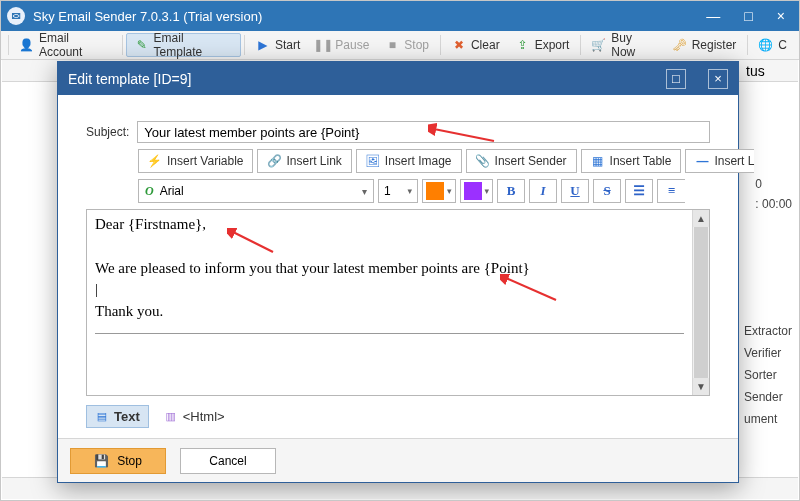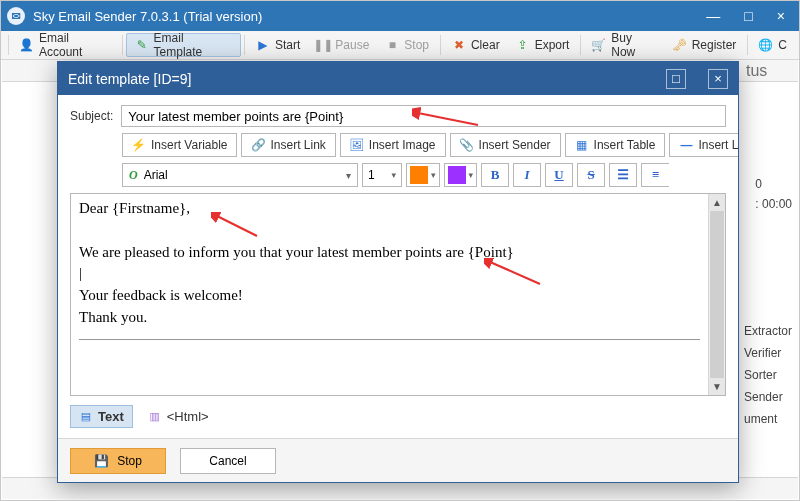--- a/index.html
+++ b/index.html
@@ -84,22 +84,22 @@
 .bg-header {
   height: 22px;
   background: #f5f5f5;
   border-bottom: 1px solid #d6d6d6;
   display: flex;
   align-items: center;
 }
 .bg-header div {
   padding: 0 8px;
   border-right: 1px solid #d6d6d6;
-  font-size: 16px;
-  color: #737373;
+  font-size: 14px;
+  color: #000000;
   margin-left: 36px;
 }
 .bg-sidelist {
   position: absolute;
   right: 4px;
   top: 260px;
   font-size: 12px;
   color: #444;
 }
 .bg-sidelist div { padding: 4px 2px; }
@@ -149,25 +149,26 @@
 }
 .dlg-title .dlg-controls span {
   display: inline-flex;
   width: 20px;
   height: 20px;
   align-items: center;
   justify-content: center;
   border: 1px solid rgba(255,255,255,0.6);
 }
 .dlg-body {
-  padding: 10px 12px;
+  padding: 10px 28px;
   flex: 1;
   display: flex;
   flex-direction: column;
   gap: 6px;
+  margin-top: 16px;
 }
 .subj-row { display: flex; align-items: center; gap: 8px; position: relative; }
 .subj-row label { color: #333; }
 .subj-row input {
   flex: 1;
   height: 22px;
   padding: 2px 6px;
   border: 1px solid #b7b7b7;
   font-size: 13px;
 }
@@ -495,21 +496,20 @@
           <span style="color:#2e63c8">≡</span>
         </div>
     </div>
 
     <div class="editor-wrap">
       <div class="editor">
         <div>Dear {Firstname},</div>
         <div>&nbsp;</div>
         <div>We are pleased to inform you that your latest member points are {Point}</div>
         <div class="caret-line"></div>
-        <div>Your feedback is welcome!</div>
         <div>Thank you.</div>
         <hr>
       </div>
       <svg class="arrow-red1" width="50" height="28">
         <defs>
             <marker id="ah2" markerWidth="8" markerHeight="8" refX="1" refY="3" orient="auto">
               <path d="M0,0 L0,6 L8,3 z" fill="#e63030"></path>
             </marker>
           </defs>
         <line x1="46" y1="24" x2="6" y2="4" stroke="#e63030" stroke-width="2.2" marker-end="url(#ah2)"></line>

